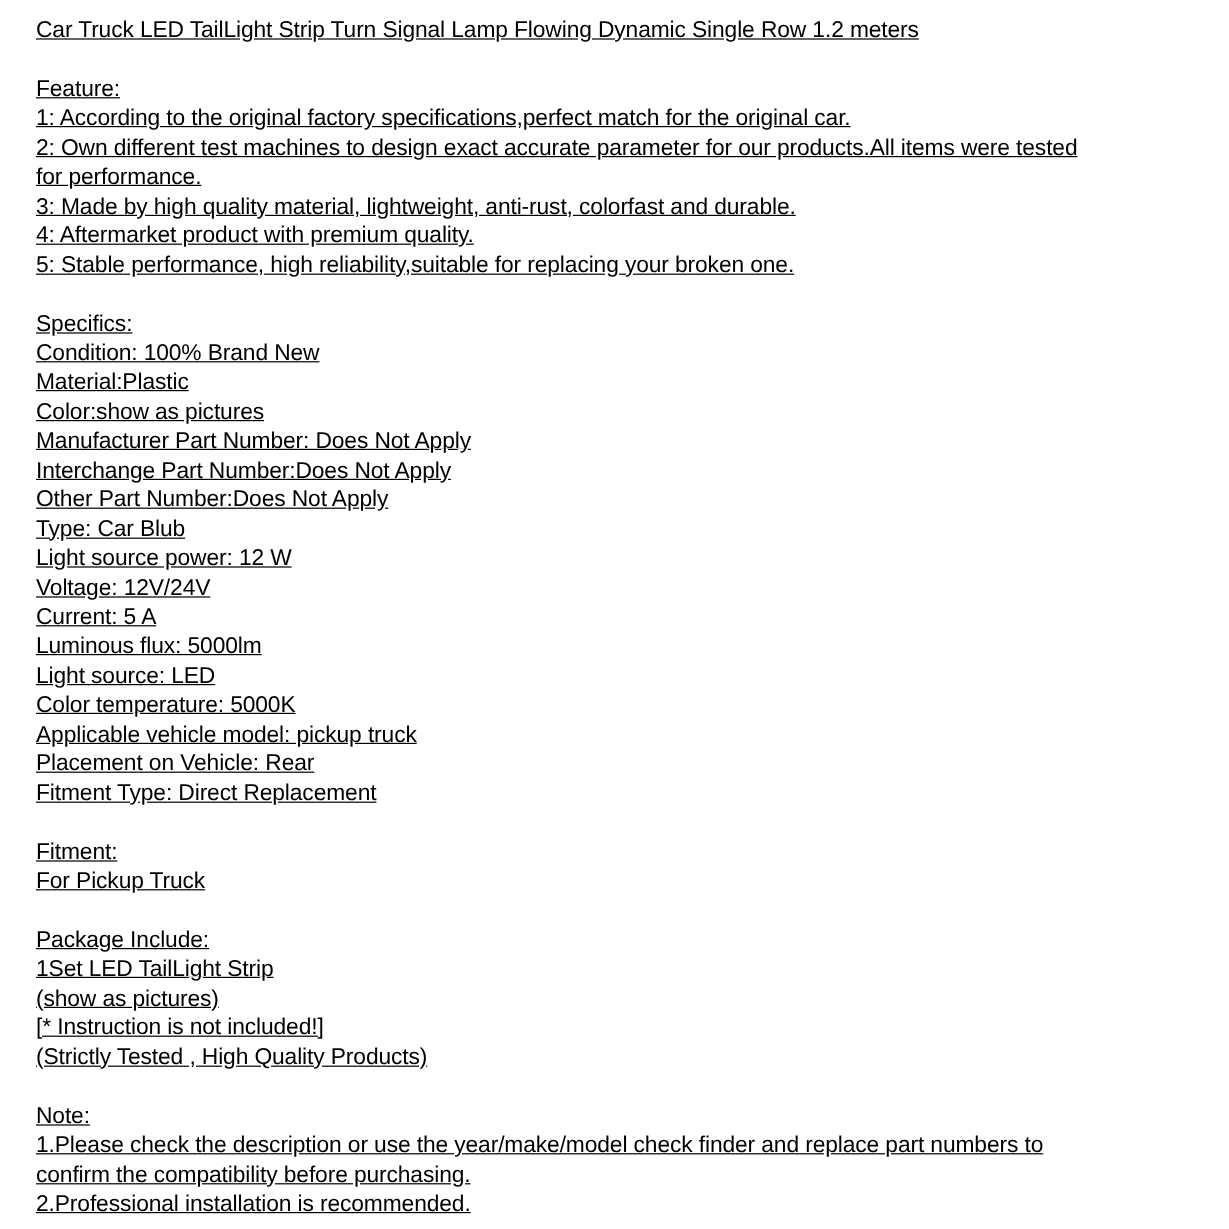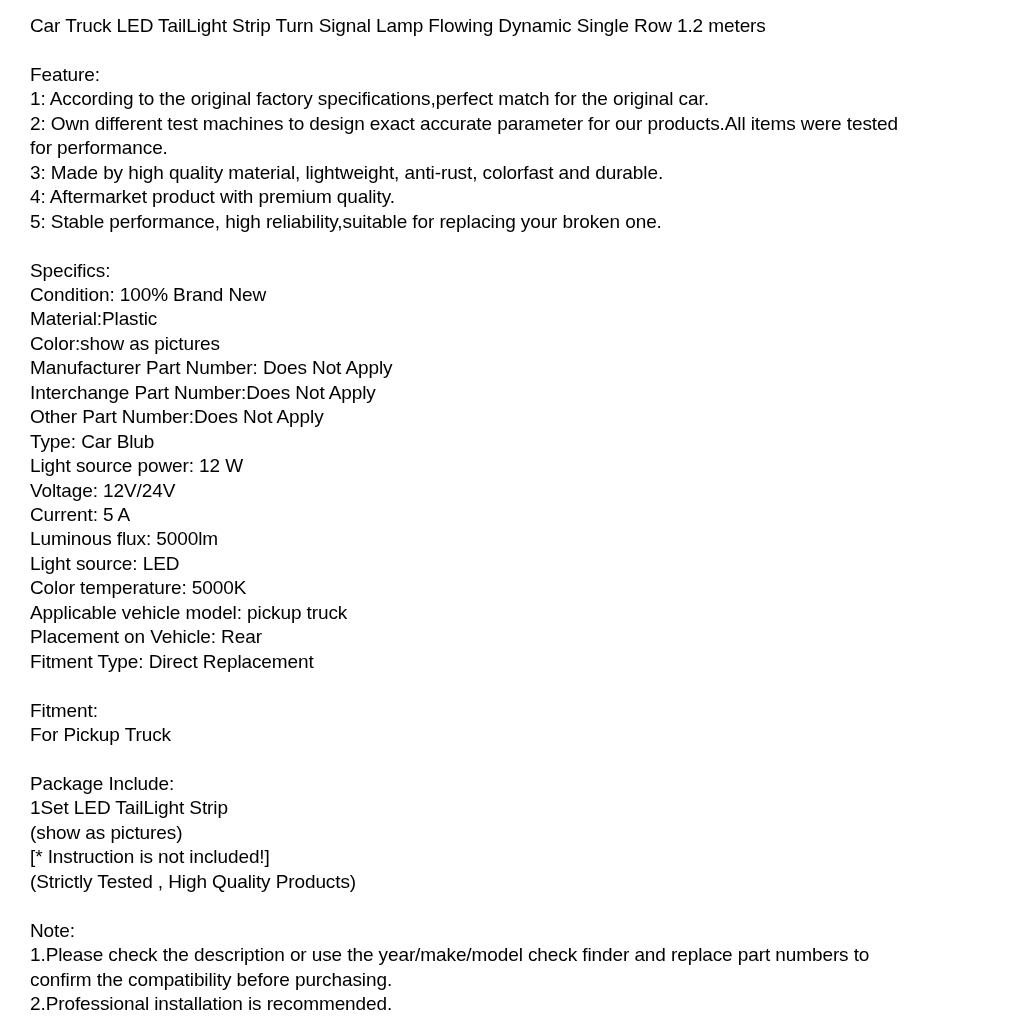--- a/index.html
+++ b/index.html
@@ -19,18 +19,19 @@
     line-height: 24.45px;
     font-weight: 500;
     white-space: pre;
     letter-spacing: -0.1px;
   }
   .section + .section {
     margin-top: 24.45px; 
   }
   .line {
     min-height: 24.45px;
+    text-decoration: underline;
   }
 </style>
 </head>
 <body style="background: rgb(255, 255, 255);">
 
 <div class="doc" style="color: rgb(0, 0, 0);"><div class="section"><div class="line">Car Truck LED TailLight Strip Turn Signal Lamp Flowing Dynamic Single Row 1.2 meters</div></div><div class="section"><div class="line">Feature:</div><div class="line">1: According to the original factory specifications,perfect match for the original car.</div><div class="line">2: Own different test machines to design exact accurate parameter for our products.All items were tested</div><div class="line">for performance.</div><div class="line">3: Made by high quality material, lightweight, anti-rust, colorfast and durable.</div><div class="line">4: Aftermarket product with premium quality.</div><div class="line">5: Stable performance, high reliability,suitable for replacing your broken one.</div></div><div class="section"><div class="line">Specifics:</div><div class="line">Condition: 100% Brand New</div><div class="line">Material:Plastic</div><div class="line">Color:show as pictures</div><div class="line">Manufacturer Part Number: Does Not Apply</div><div class="line">Interchange Part Number:Does Not Apply</div><div class="line">Other Part Number:Does Not Apply</div><div class="line">Type: Car Blub</div><div class="line">Light source power: 12 W</div><div class="line">Voltage: 12V/24V</div><div class="line">Current: 5 A</div><div class="line">Luminous flux: 5000lm</div><div class="line">Light source: LED</div><div class="line">Color temperature: 5000K</div><div class="line">Applicable vehicle model: pickup truck</div><div class="line">Placement on Vehicle: Rear</div><div class="line">Fitment Type: Direct Replacement</div></div><div class="section"><div class="line">Fitment:</div><div class="line">For Pickup Truck</div></div><div class="section"><div class="line">Package Include:</div><div class="line">1Set LED TailLight Strip</div><div class="line">(show as pictures)</div><div class="line">[* Instruction is not included!]</div><div class="line">(Strictly Tested , High Quality Products)</div></div><div class="section"><div class="line">Note:</div><div class="line">1.Please check the description or use the year/make/model check finder and replace part numbers to</div><div class="line">confirm the compatibility before purchasing.</div><div class="line">2.Professional installation is recommended.</div></div></div>
 
 </body></html>

